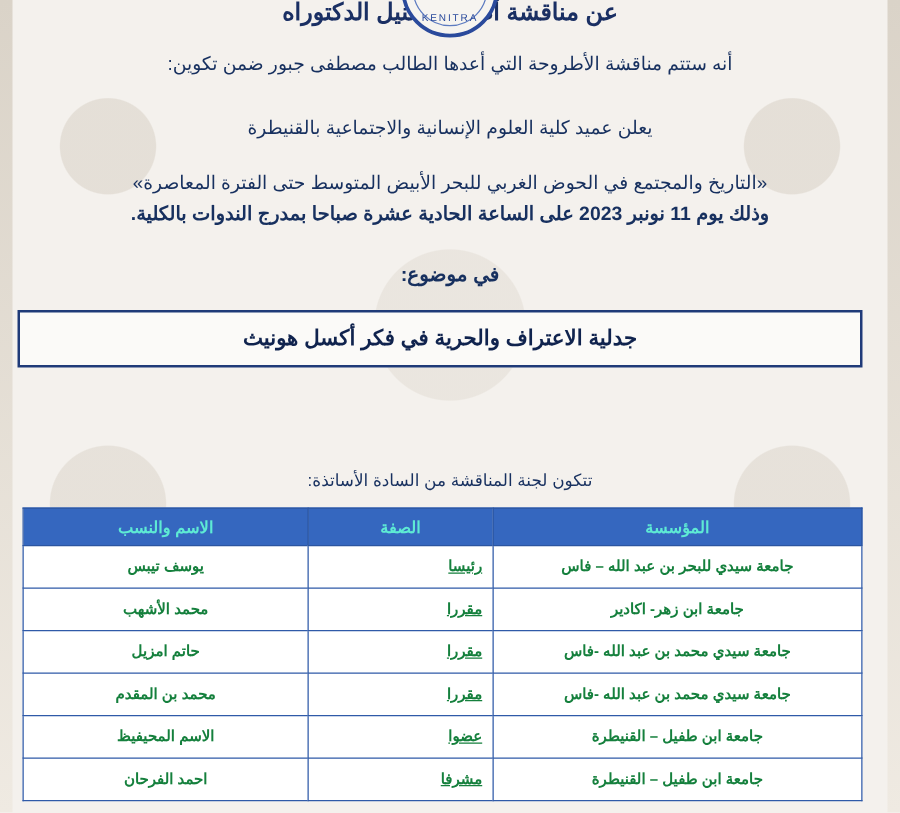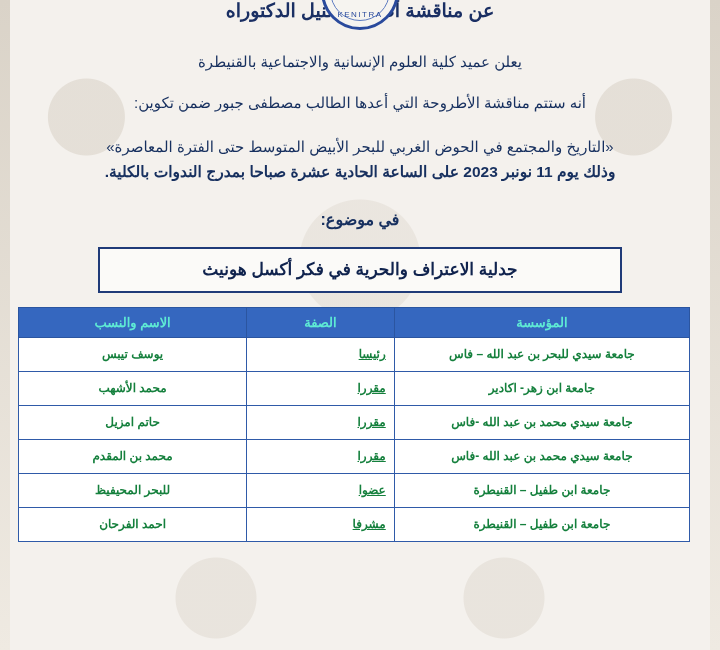--- a/index.html
+++ b/index.html
@@ -111,21 +111,21 @@
 
   .subject-label {
     margin-top: 26px;
     font-size: 16px;
     font-weight: bold;
     color: #17305f;
   }
 
   .thesis-box {
     margin: 18px auto 0 auto;
-    width: 524px;
+    width: 676px;
     height: 46px;
     border: 2px solid #1f3a78;
     background: #fbfaf8;
     display: flex;
     align-items: center;
     justify-content: center;
     box-sizing: border-box;
   }
   .thesis-box .thesis-title {
     font-size: 17px;
@@ -180,31 +180,32 @@
 
   <div class="content">
 
     <div class="header-title">عن مناقشة أطروحة لنيل الدكتوراه</div>
 
     <div class="seal">
       <div class="inner-ring"></div>
       <div class="seal-text">KENITRA</div>
     </div>
 
+    <p class="line l2">أنه ستتم مناقشة الأطروحة التي أعدها الطالب مصطفى جبور ضمن تكوين:</p>
     <p class="line l1">يعلن عميد كلية العلوم الإنسانية والاجتماعية  بالقنيطرة</p>
-    <p class="line l2">أنه ستتم مناقشة الأطروحة التي أعدها الطالب مصطفى جبور ضمن تكوين:</p>
     <p class="line l3">«التاريخ والمجتمع في الحوض الغربي للبحر الأبيض المتوسط حتى الفترة المعاصرة»</p>
     <p class="line l4">وذلك يوم  11 نونبر 2023 على الساعة  الحادية عشرة صباحا بمدرج  الندوات بالكلية.</p>
 
     <div class="subject-label">في موضوع:</div>
 
     <div class="thesis-box">
       <span class="thesis-title">جدلية الاعتراف والحرية في فكر أكسل هونيث</span>
     </div>
 
+    <div class="committee-note">تتكون لجنة المناقشة من السادة الأساتذة:</div>
 
     <table class="members">
       <colgroup>
         <col class="c-inst">
         <col class="c-role">
         <col class="c-name">
       </colgroup>
       <thead>
         <tr>
           <th>المؤسسة</th>
@@ -229,21 +230,21 @@
           <td class="name">حاتم امزيل</td>
         </tr>
         <tr>
           <td class="institution">جامعة سيدي محمد بن عبد الله -فاس</td>
           <td class="role">مقررا</td>
           <td class="name">محمد بن المقدم</td>
         </tr>
         <tr>
           <td class="institution">جامعة ابن طفيل – القنيطرة</td>
           <td class="role">عضوا</td>
-          <td class="name">للبحر المحيفيظ</td>
+          <td class="name">الاسم المحيفيظ</td>
         </tr>
         <tr>
           <td class="institution">جامعة ابن طفيل – القنيطرة</td>
           <td class="role">مشرفا</td>
           <td class="name">احمد الفرحان</td>
         </tr>
       </tbody>
     </table>
 
   </div>

